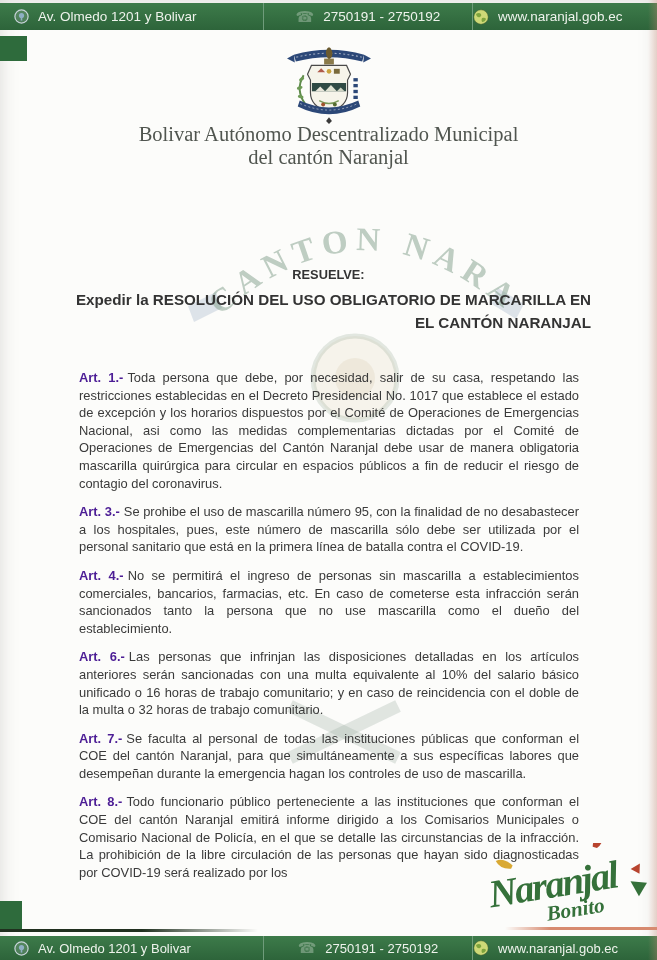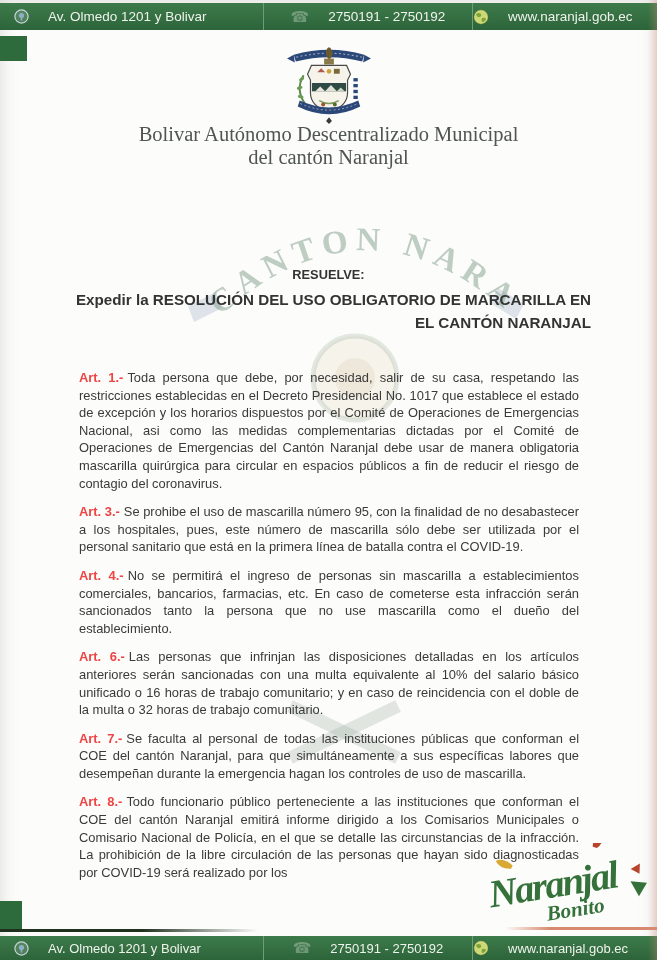--- a/index.html
+++ b/index.html
@@ -4,21 +4,21 @@
 <style>
   html,body{margin:0;padding:0;background:#e9e9e7;}
   .page{position:relative;width:657px;height:960px;margin:0 auto;background:#fcfcfa;
         overflow:hidden;font-family:"Liberation Sans",sans-serif;
         box-shadow:inset 0 0 18px rgba(120,115,110,.25);}
   
   .bar{position:absolute;left:0;right:0;display:flex;align-items:center;
        background:linear-gradient(#3d7b4a,#2d643a);color:#eef3ec;}
   .bar.top{top:3px;height:27px;font-size:13.5px;}
   .bar.bottom{top:936px;height:24px;font-size:13px;}
-  .seg{display:flex;align-items:center;gap:19px;height:100%;box-sizing:border-box;}
+  .seg{display:flex;align-items:center;gap:9px;height:100%;box-sizing:border-box;}
   .seg.address{width:40%;padding-left:14px;}
   .seg.phone{width:32%;justify-content:center;border-left:1px solid #6f9c7b;
              border-right:1px solid #6f9c7b;}
   .seg.web{flex:1;justify-content:flex-start;}
   .phone-glyph{opacity:.32;font-size:15px;}
   
   .corner-accent{position:absolute;background:#2e6b3c;}
   .corner-accent.top{left:0;top:36px;width:27px;height:25px;}
   .corner-accent.bottom{left:0;top:901px;width:22px;height:28px;}
   
@@ -27,21 +27,21 @@
              font-family:"Liberation Serif",serif;font-size:20.5px;line-height:23px;
              color:#50554f;}
   .resuelve{position:absolute;top:267px;left:0;right:0;text-align:center;
             font-weight:700;font-size:12.8px;color:#333;}
   .res-title{position:absolute;top:289px;left:66px;right:66px;text-align:right;
              font-weight:700;font-size:15.2px;line-height:22.5px;color:#333;}
   
   .doc-body{position:absolute;top:369px;left:79px;width:500px;color:#3a3a3a;
             font-size:12.9px;line-height:17.6px;text-align:justify;}
   .art{margin:0 0 11px 0;}
-  .art-label{font-weight:700;color:#ef4444;margin-right:4px;}
+  .art-label{font-weight:700;color:#4c1d95;margin-right:4px;}
   
   .watermark{position:absolute;left:150px;top:228px;pointer-events:none;z-index:0;}
   .doc-body,.resuelve,.res-title{z-index:1;}
   
   .bonito{position:absolute;right:2px;top:843px;z-index:2;}
   
   .prefooter-left{position:absolute;left:0;top:929px;width:258px;height:3px;
       background:linear-gradient(to right,#20301f 55%,rgba(32,48,31,0));}
   .prefooter-right{position:absolute;right:0;top:927px;width:152px;height:3px;
       background:linear-gradient(to left,#d78a6f 70%,rgba(215,138,111,0));}

